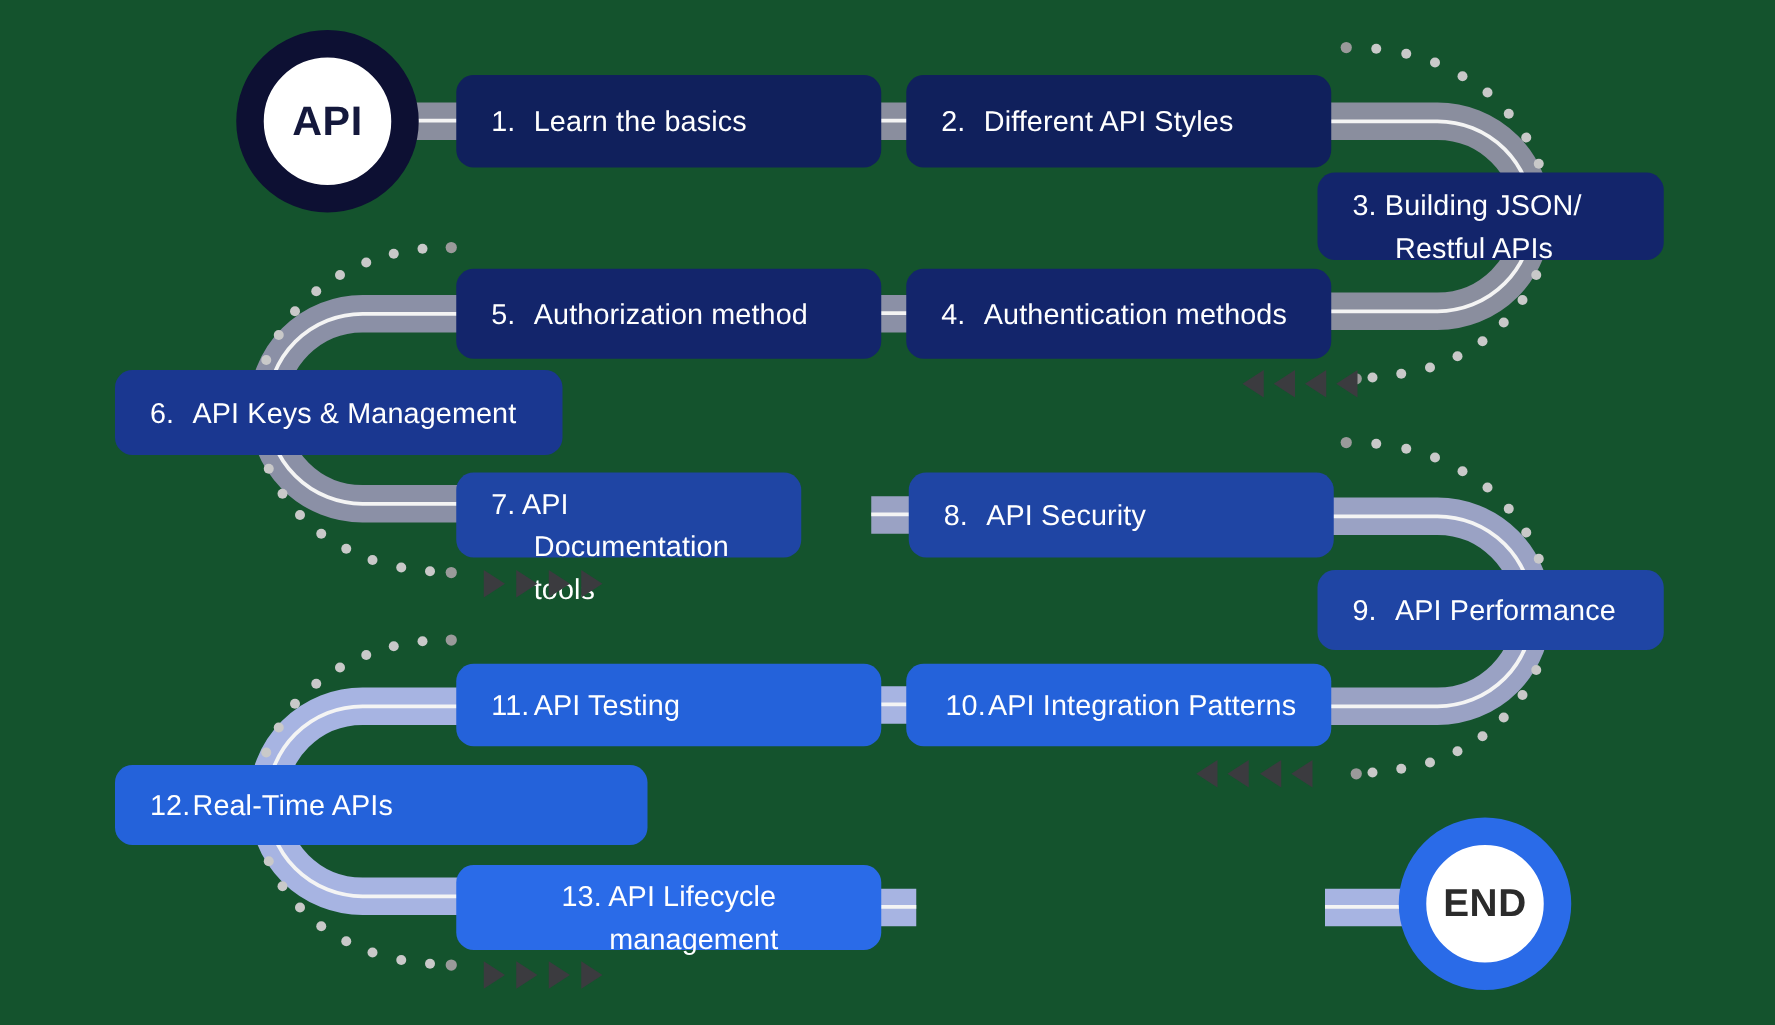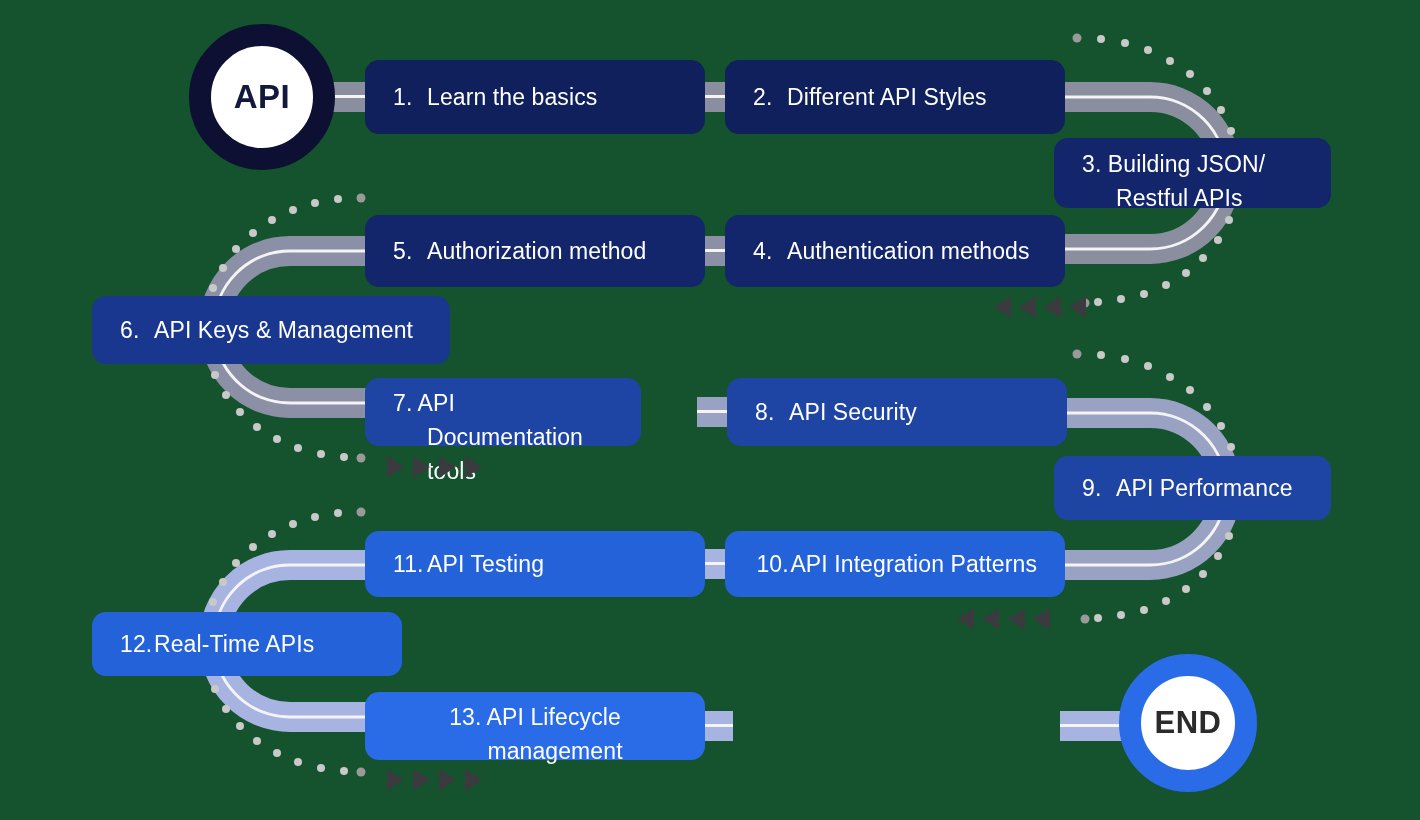--- a/index.html
+++ b/index.html
@@ -271,21 +271,21 @@
   <div class="node" style="left:725px;top:531px;width:340px;height:66px;background:#2462da;justify-content:flex-end;">
     <span class="num">10.</span>
     <span class="txt">API Integration Patterns</span>
   </div>
 
   <div class="node" style="left:365px;top:531px;width:340px;height:66px;background:#2462da;">
     <span class="num">11.</span>
     <span class="txt">API Testing</span>
   </div>
 
-  <div class="node" style="left:92px;top:612px;width:310px;height:64px;background:#2462da;">
+  <div class="node" style="left:92px;top:612px;width:426px;height:64px;background:#2462da;">
     <span class="num">12.</span>
     <span class="txt">Real-Time APIs</span>
   </div>
 
   <div class="node" style="left:365px;top:692px;width:340px;height:68px;background:#2a6be8;display:block;padding-top:8px;text-align:center;">
     <div style="padding-left:40px;text-indent:-40px;">13. API Lifecycle</div>
     <div style="padding-left:40px;">management</div>
   </div>
 
 

